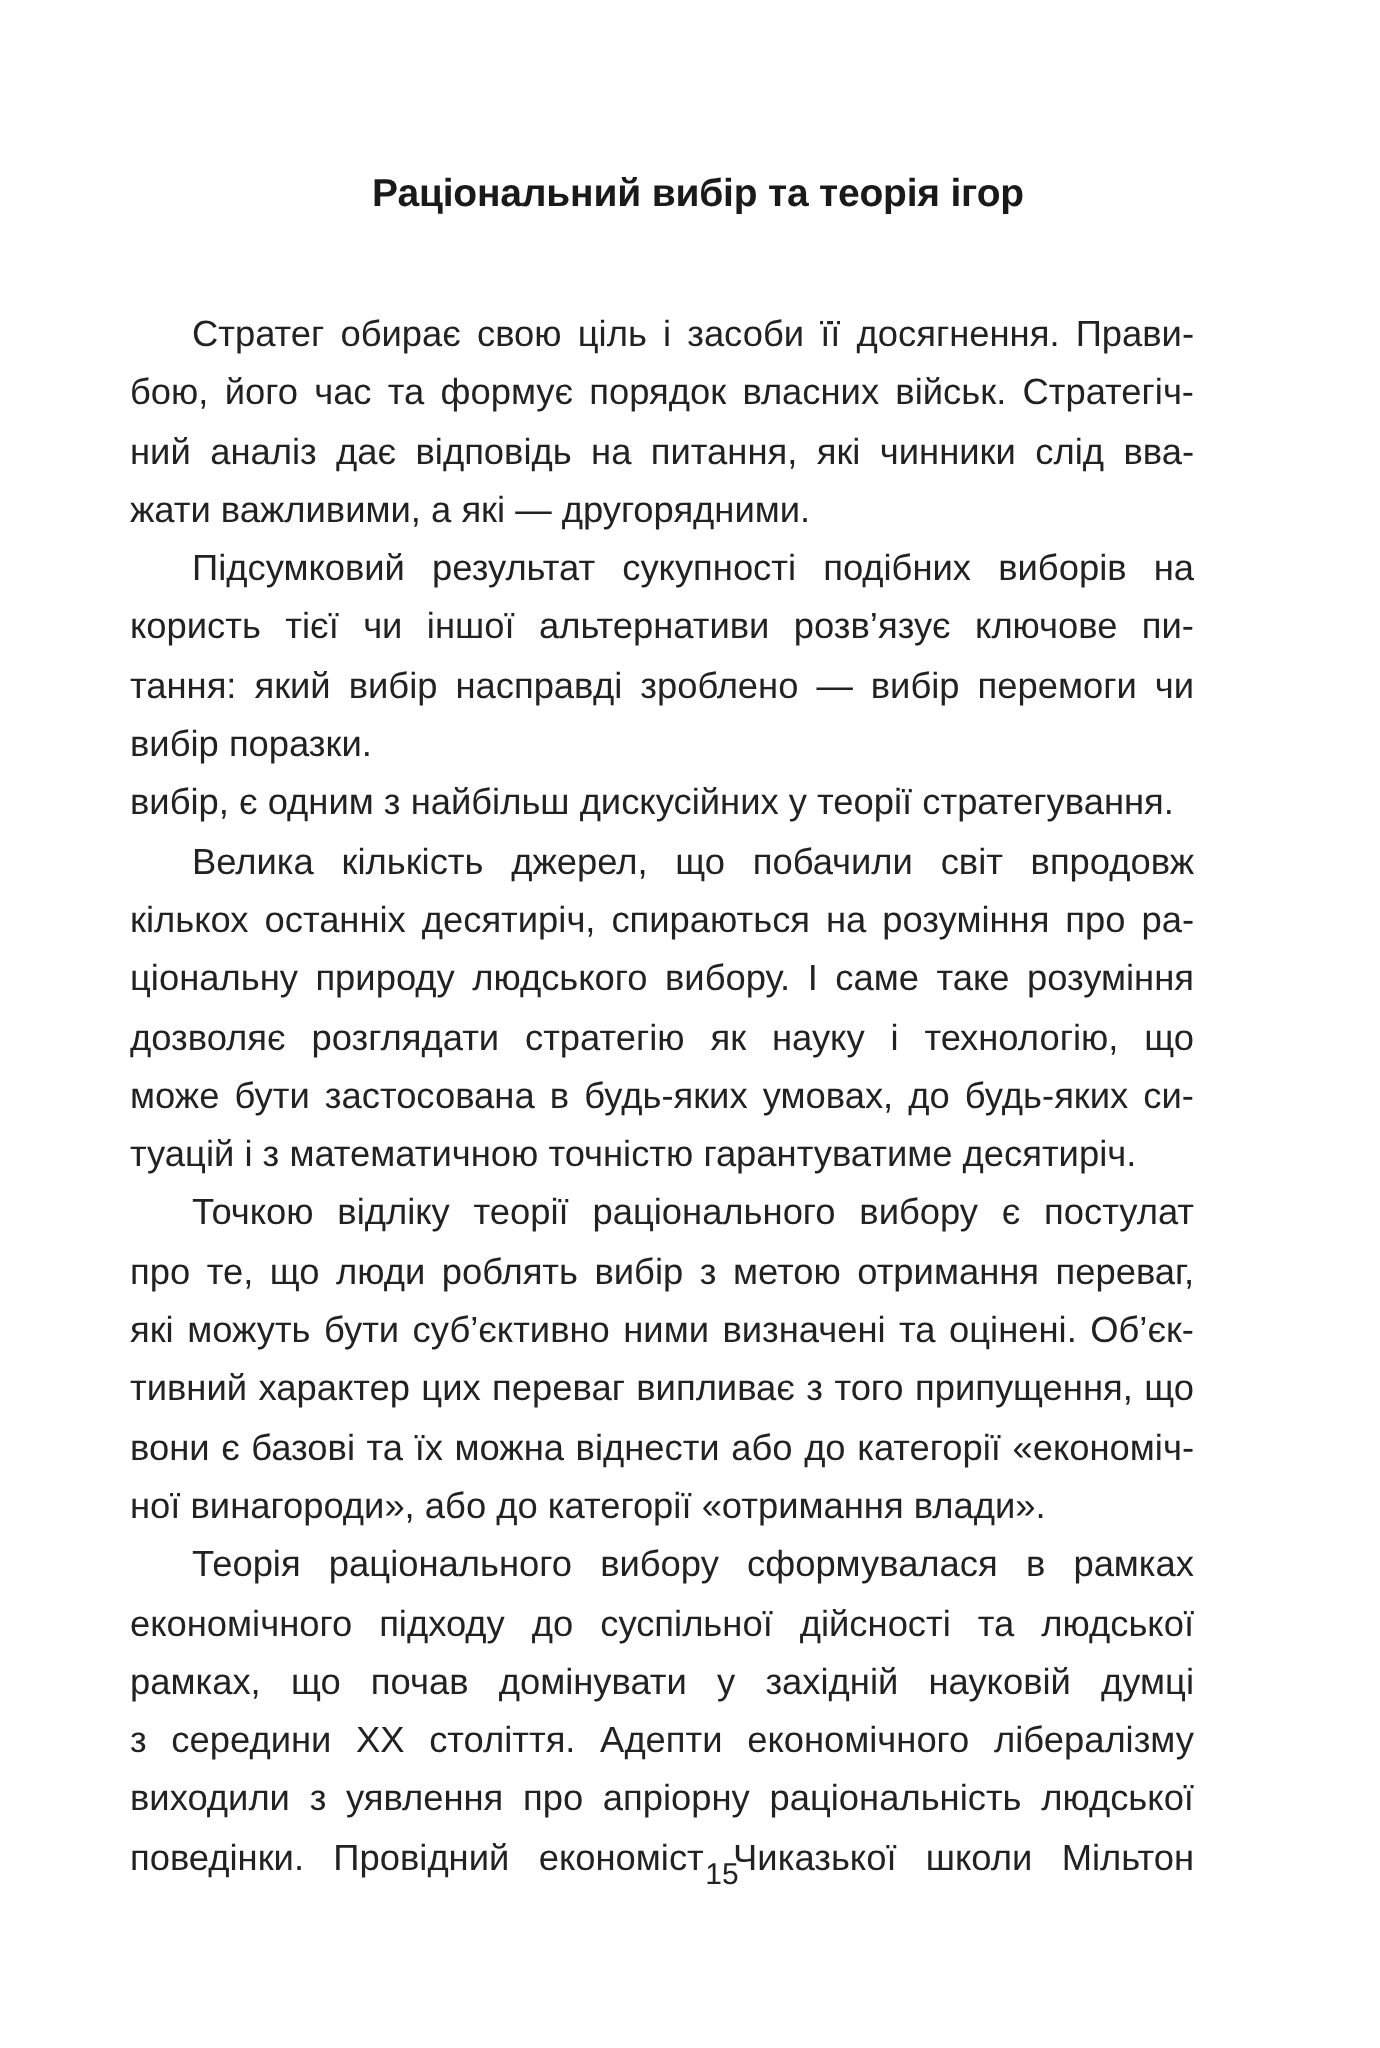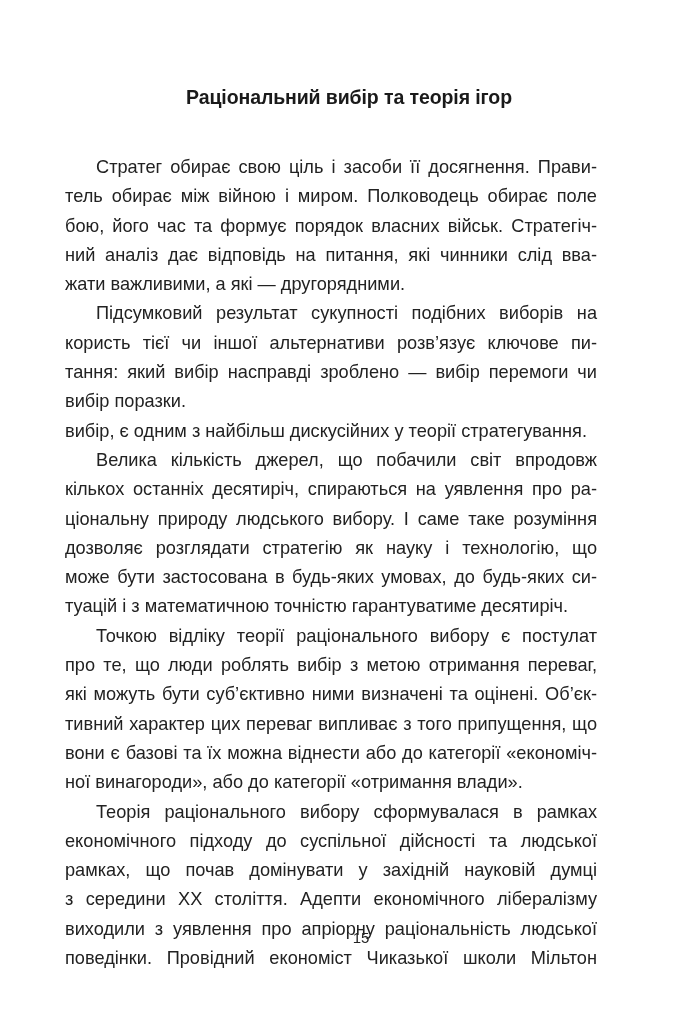--- a/index.html
+++ b/index.html
@@ -67,31 +67,30 @@
   }
 </style>
 </head>
 <body>
 
 <div class="page">
   <h1 class="title">Раціональний вибір та теорія ігор</h1>
 
   <div class="body-text" id="body-text">
     <span class="line indent">Стратег обирає свою ціль і засоби її досягнення. Прави-</span>
-    <span class="line">тель обирає між війною і миром. Полководець обирає поле</span>
     <span class="line">бою, його час та формує порядок власних військ. Стратегіч-</span>
     <span class="line">ний аналіз дає відповідь на питання, які чинники слід вва-</span>
     <span class="line last">жати важливими, а які — другорядними.</span>
     <span class="line indent">Підсумковий результат сукупності подібних виборів на</span>
     <span class="line">користь тієї чи іншої альтернативи розв’язує ключове пи-</span>
     <span class="line">тання: який вибір насправді зроблено — вибір перемоги чи</span>
     <span class="line last">вибір поразки.</span>
     <span class="line last">вибір, є одним з найбільш дискусійних у теорії стратегування.</span>
     <span class="line indent">Велика кількість джерел, що побачили світ впродовж</span>
-    <span class="line">кількох останніх десятиріч, спираються на уявлення про ра-</span>
+    <span class="line">кількох останніх десятиріч, спираються на розуміння про ра-</span>
     <span class="line">ціональну природу людського вибору. І саме таке розуміння</span>
     <span class="line">дозволяє розглядати стратегію як науку і технологію, що</span>
     <span class="line">може бути застосована в будь-яких умовах, до будь-яких си-</span>
     <span class="line last">туацій і з математичною точністю гарантуватиме десятиріч.</span>
     <span class="line indent">Точкою відліку теорії раціонального вибору є постулат</span>
     <span class="line">про те, що люди роблять вибір з метою отримання переваг,</span>
     <span class="line">які можуть бути суб’єктивно ними визначені та оцінені. Об’єк-</span>
     <span class="line">тивний характер цих переваг випливає з того припущення, що</span>
     <span class="line">вони є базові та їх можна віднести або до категорії «економіч-</span>
     <span class="line last">ної винагороди», або до категорії «отримання влади».</span>

